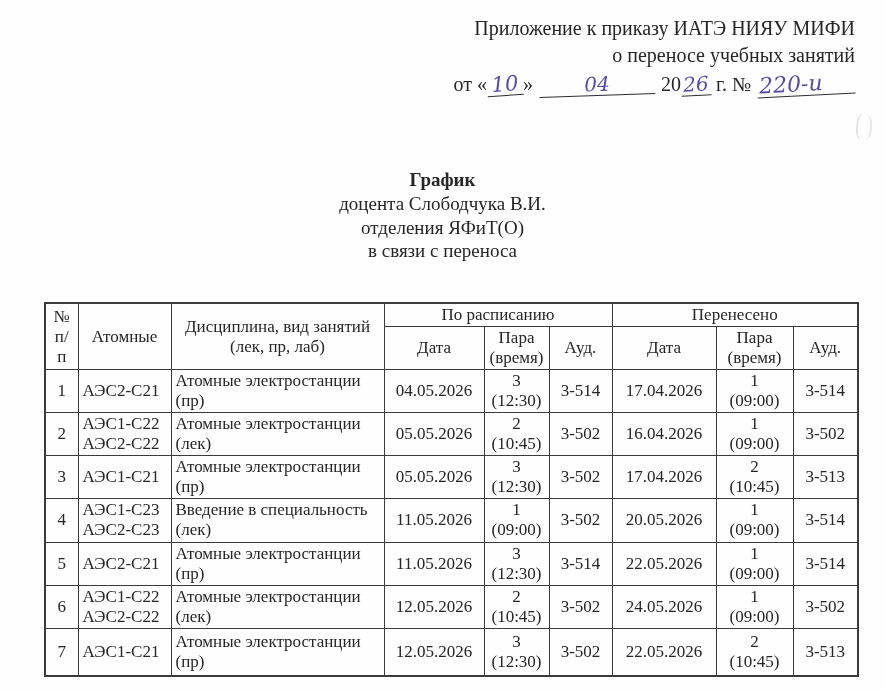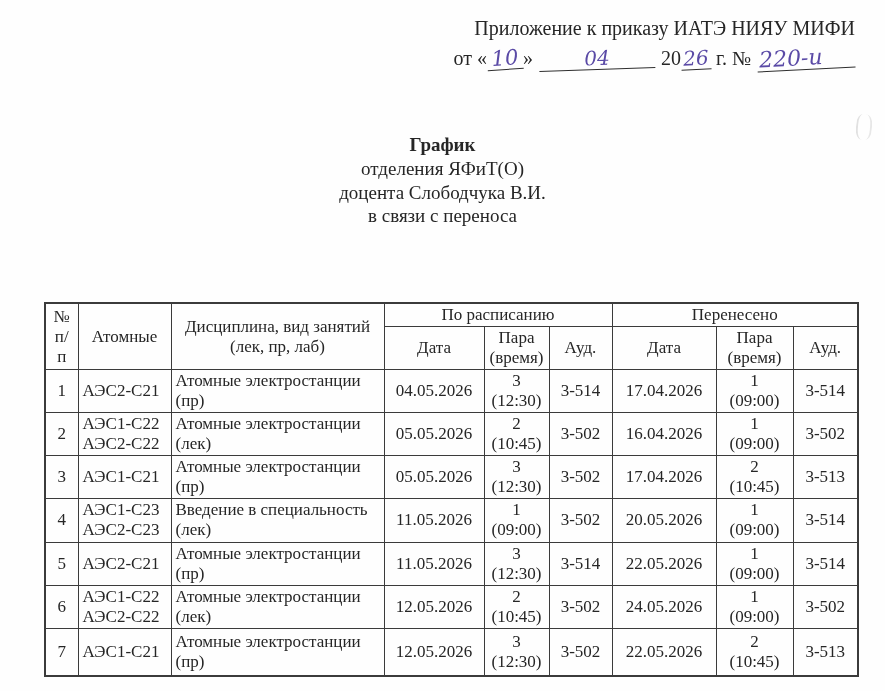--- a/index.html
+++ b/index.html
@@ -30,21 +30,21 @@
   }
   .blank-day{min-width:36px;transform:rotate(-4deg);font-size:21px;}
   .blank-month{min-width:116px;margin:0 6px;transform:rotate(-2deg);font-size:20px;}
   .blank-year{min-width:30px;transform:rotate(-3deg);font-size:20px;}
   .blank-number{min-width:96px;margin-left:6px;text-align:left;padding-left:2px;transform:rotate(-3deg);font-size:22px;}
   
   .title-block{
     position:absolute;top:133px;left:0;right:0;
     text-align:center;font-size:19px;line-height:1.25;
   }
-  .title-bold{font-weight:bold;}
+  .title-bold{font-weight:bold;margin-top:35px;}
   .u{text-decoration:underline;text-decoration-thickness:1px;text-underline-offset:3px;}
   
   table.schedule{
     position:absolute;top:302px;left:44px;
     border-collapse:collapse;
     font-size:17px;line-height:1.18;
     color:#262626;
   }
   table.schedule th,table.schedule td{
     border:1.5px solid #3b3b3b;
@@ -67,27 +67,28 @@
     opacity:.55;transform:rotate(4deg);border-radius:40%;
   }
 </style>
 </head>
 <body>
 
 <div class="page">
 
   <div class="header-block">
     <div>Приложение к приказу ИАТЭ НИЯУ МИФИ</div>
+    <div>о переносе учебных занятий</div>
     <div class="order-date-line"><span>от «</span><span class="blank blank-day hw">10</span><span>»</span><span class="blank blank-month hw">04</span><span>20</span><span class="blank blank-year hw">26</span><span> г. №</span><span class="blank blank-number hw">220-и</span></div>
   </div>
 
   <div class="title-block">
     <div class="title-bold">График</div>
+    <div>доцента Слободчука В.И.</div>
     <div>отделения ЯФиТ(О)</div>
-    <div>доцента Слободчука В.И.</div>
     <div>в связи с переноса</div>
   </div>
 
   <table class="schedule">
     <colgroup>
       <col style="width:33px">
         <col style="width:93px">
         <col style="width:213px">
       <col style="width:100px">
         <col style="width:65px">

